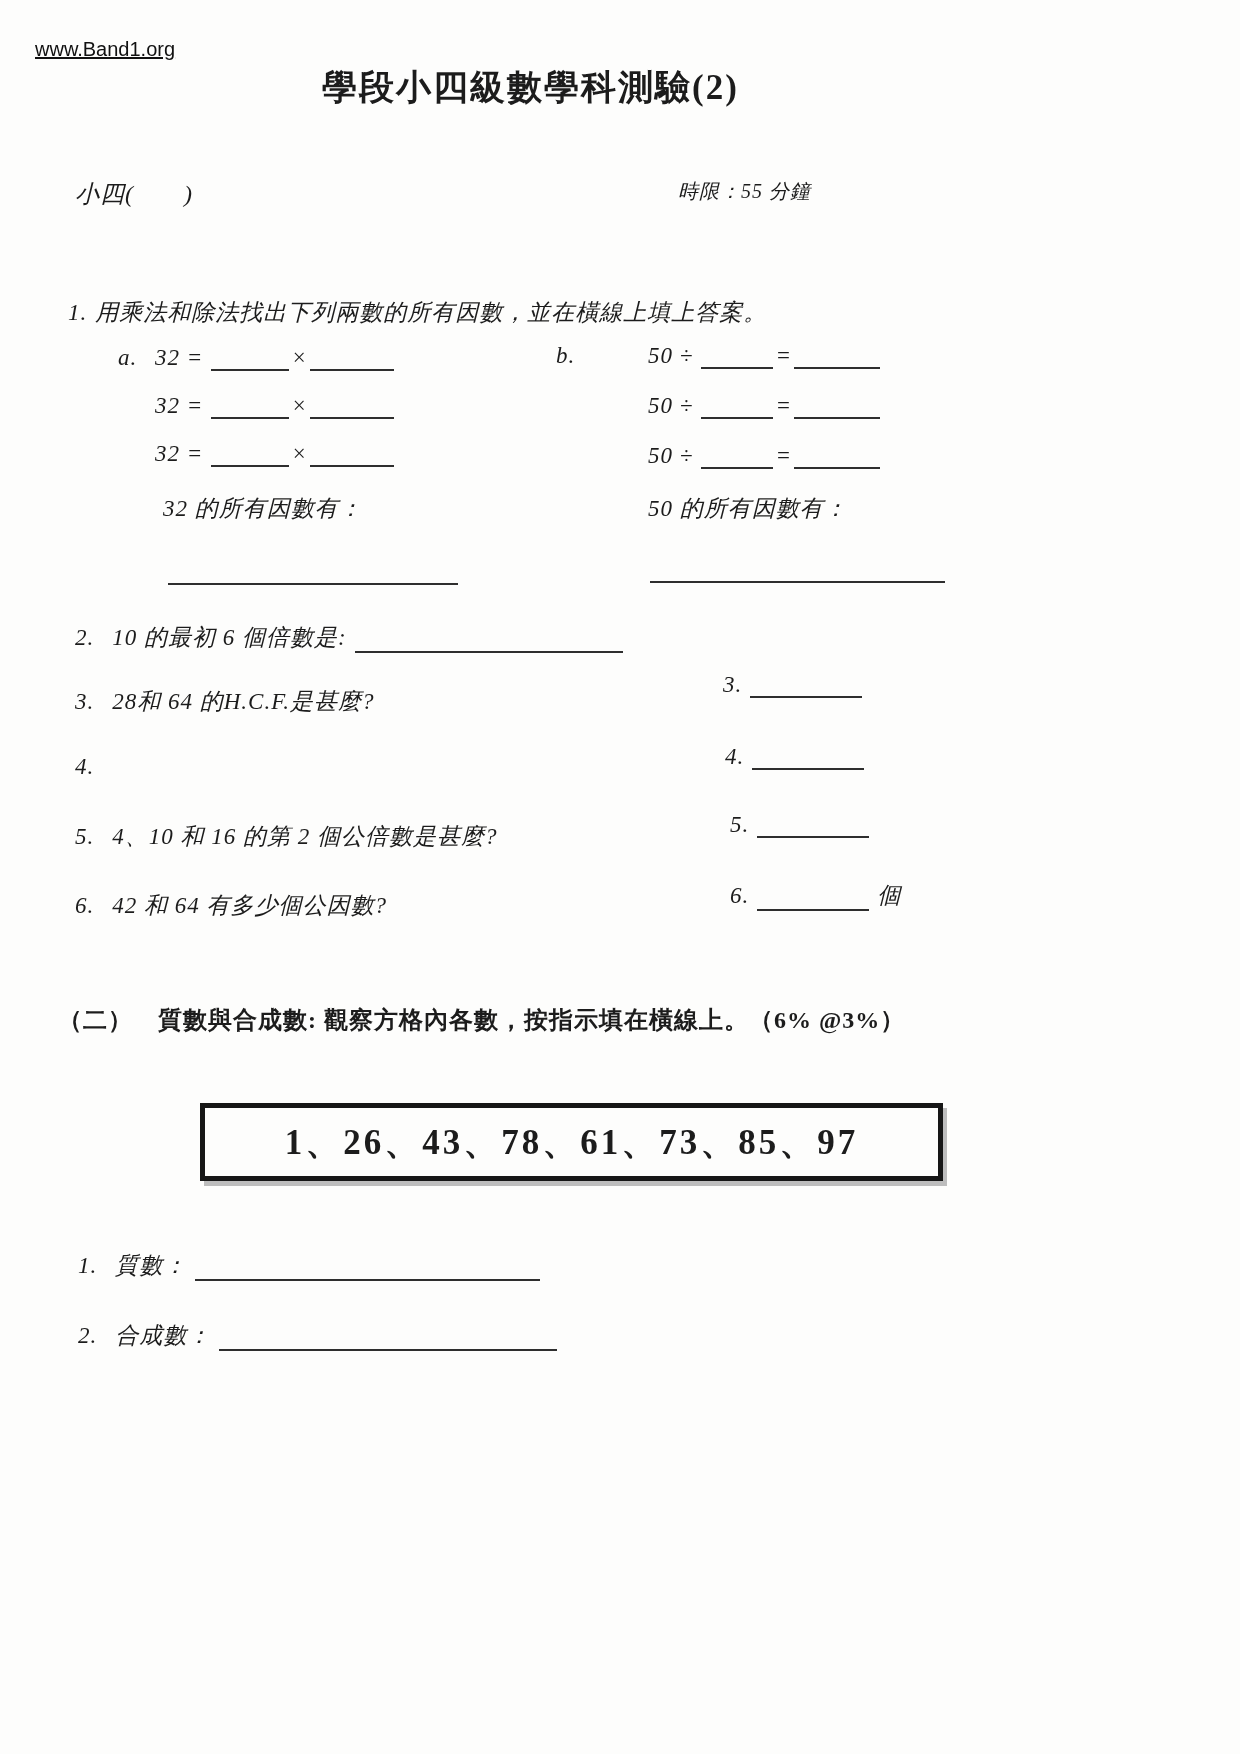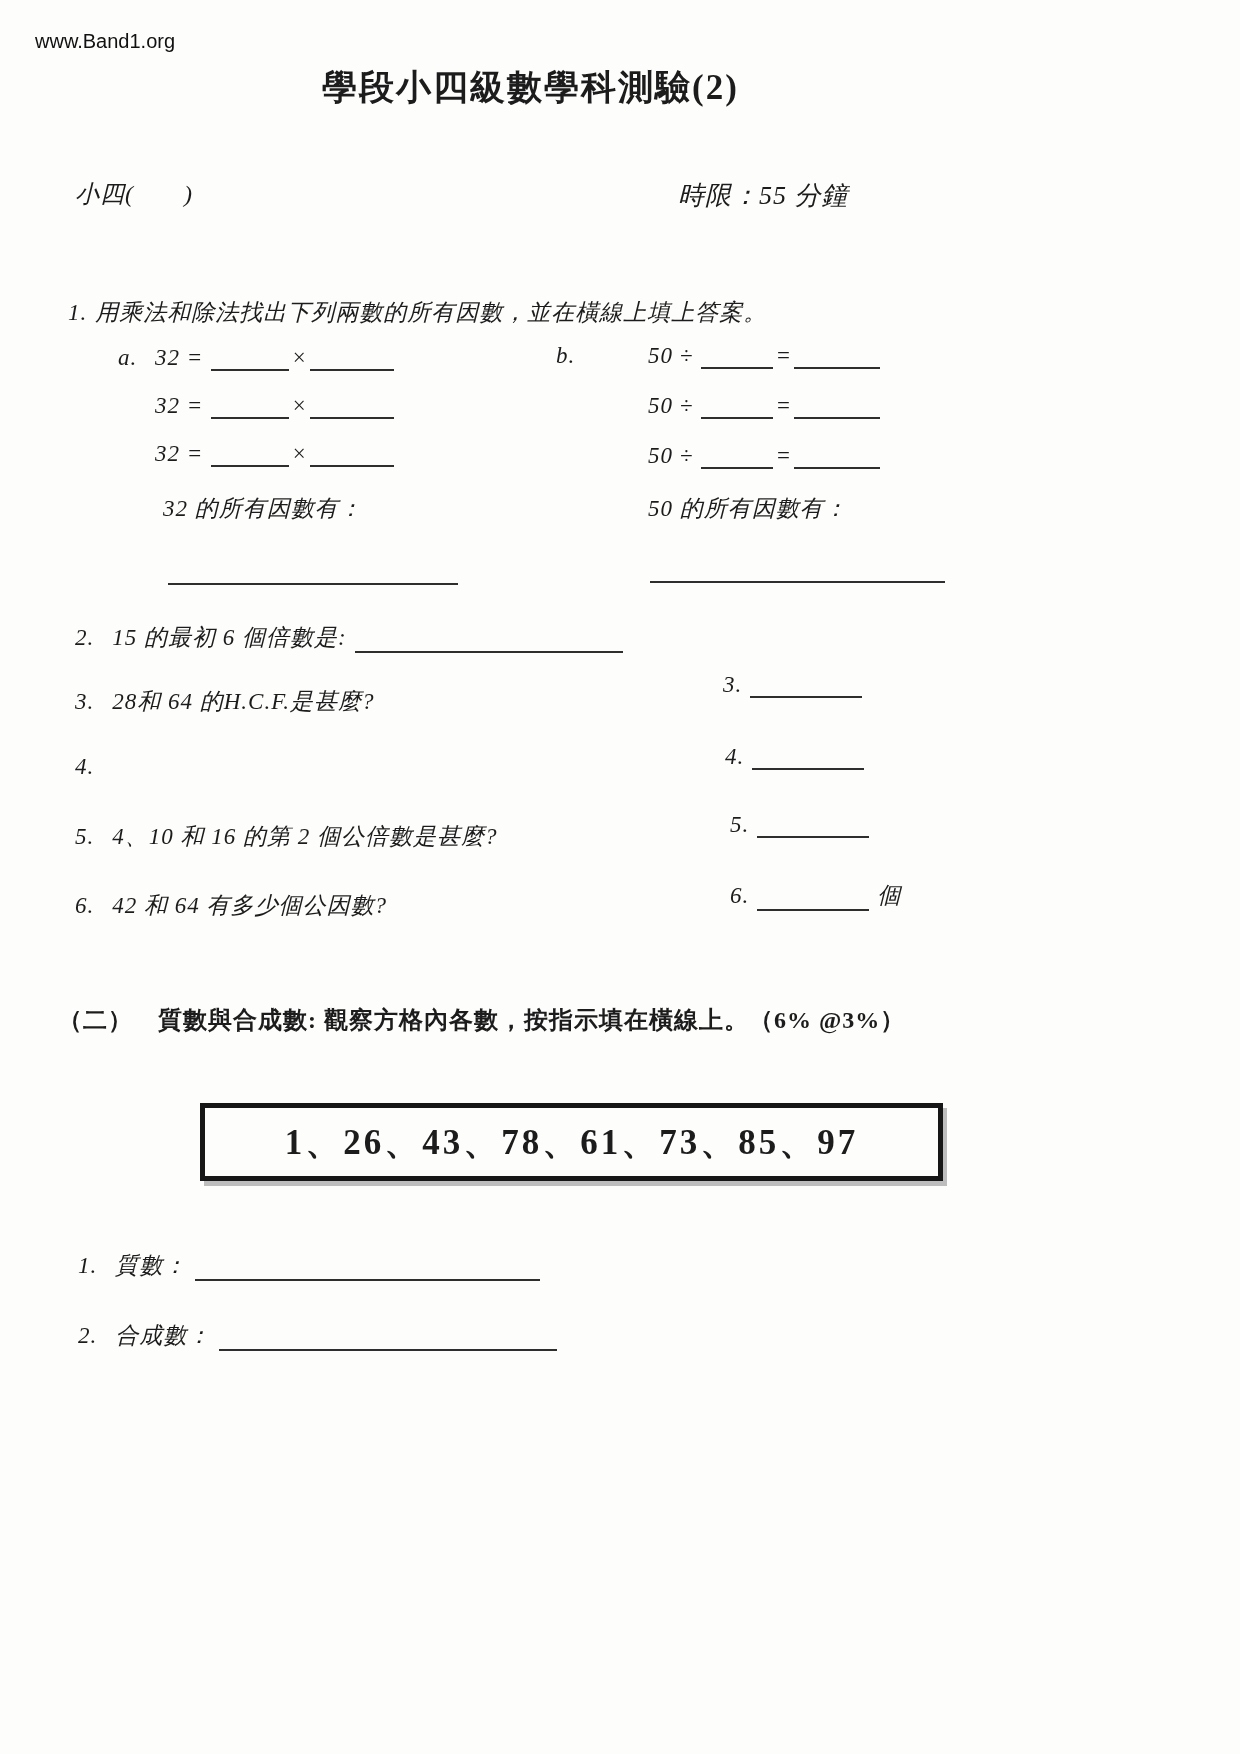--- a/index.html
+++ b/index.html
@@ -29,26 +29,26 @@
     background:#fdfdfc;
   }
   .numbox-text{font-size:35px;font-weight:bold;letter-spacing:3px;}
   .op{padding:0 2px;}
 </style>
 </head>
 <body>
 
 <div class="page">
 
-  <div class="abs watermark" style="left:35px;top:30px;">www.Band1.org</div>
+  <div class="abs watermark" style="left:35px;top:38px;text-decoration:underline;">www.Band1.org</div>
   <div class="abs title" style="left:322px;top:64px;">學段小四級數學科測驗(2)</div>
   <div class="row" style="left:75px;top:178px;font-size:24px;">
     <span>小四(　　)</span>
   </div>
-  <div class="row" style="left:678px;top:178px;font-size:26px;">
+  <div class="row" style="left:678px;top:178px;font-size:20px;">
     <span>時限：55 分鐘</span>
   </div>
 
 
   <div class="row" style="left:68px;top:297px;">
     <span class="gap-sm">1.</span>
     <span>用乘法和除法找出下列兩數的所有因數，並在橫線上填上答案。</span>
   </div>
 
   <div class="row" style="left:118px;top:345px;">
@@ -98,21 +98,21 @@
     <span class="op">=</span>
     <span class="blank" style="width:86px;"></span>
   </div>
   <div class="row" style="left:648px;top:493px;">
     <span>50 的所有因數有：</span>
   </div>
   <div class="line" style="left:650px;top:561px;width:295px;height:20px;"></div>
 
   <div class="row" style="left:75px;top:622px;">
     <span class="gap">2.</span>
-    <span class="gap-sm">15 的最初 6 個倍數是:</span>
+    <span class="gap-sm">10 的最初 6 個倍數是:</span>
     <span class="blank" style="width:268px;"></span>
   </div>
 
   <div class="row" style="left:75px;top:686px;">
     <span class="gap">3.</span>
     <span>28和 64 的H.C.F.是甚麼?</span>
   </div>
   <div class="row" style="left:723px;top:672px;">
     <span class="gap-sm">3.</span>
     <span class="blank" style="width:112px;"></span>

